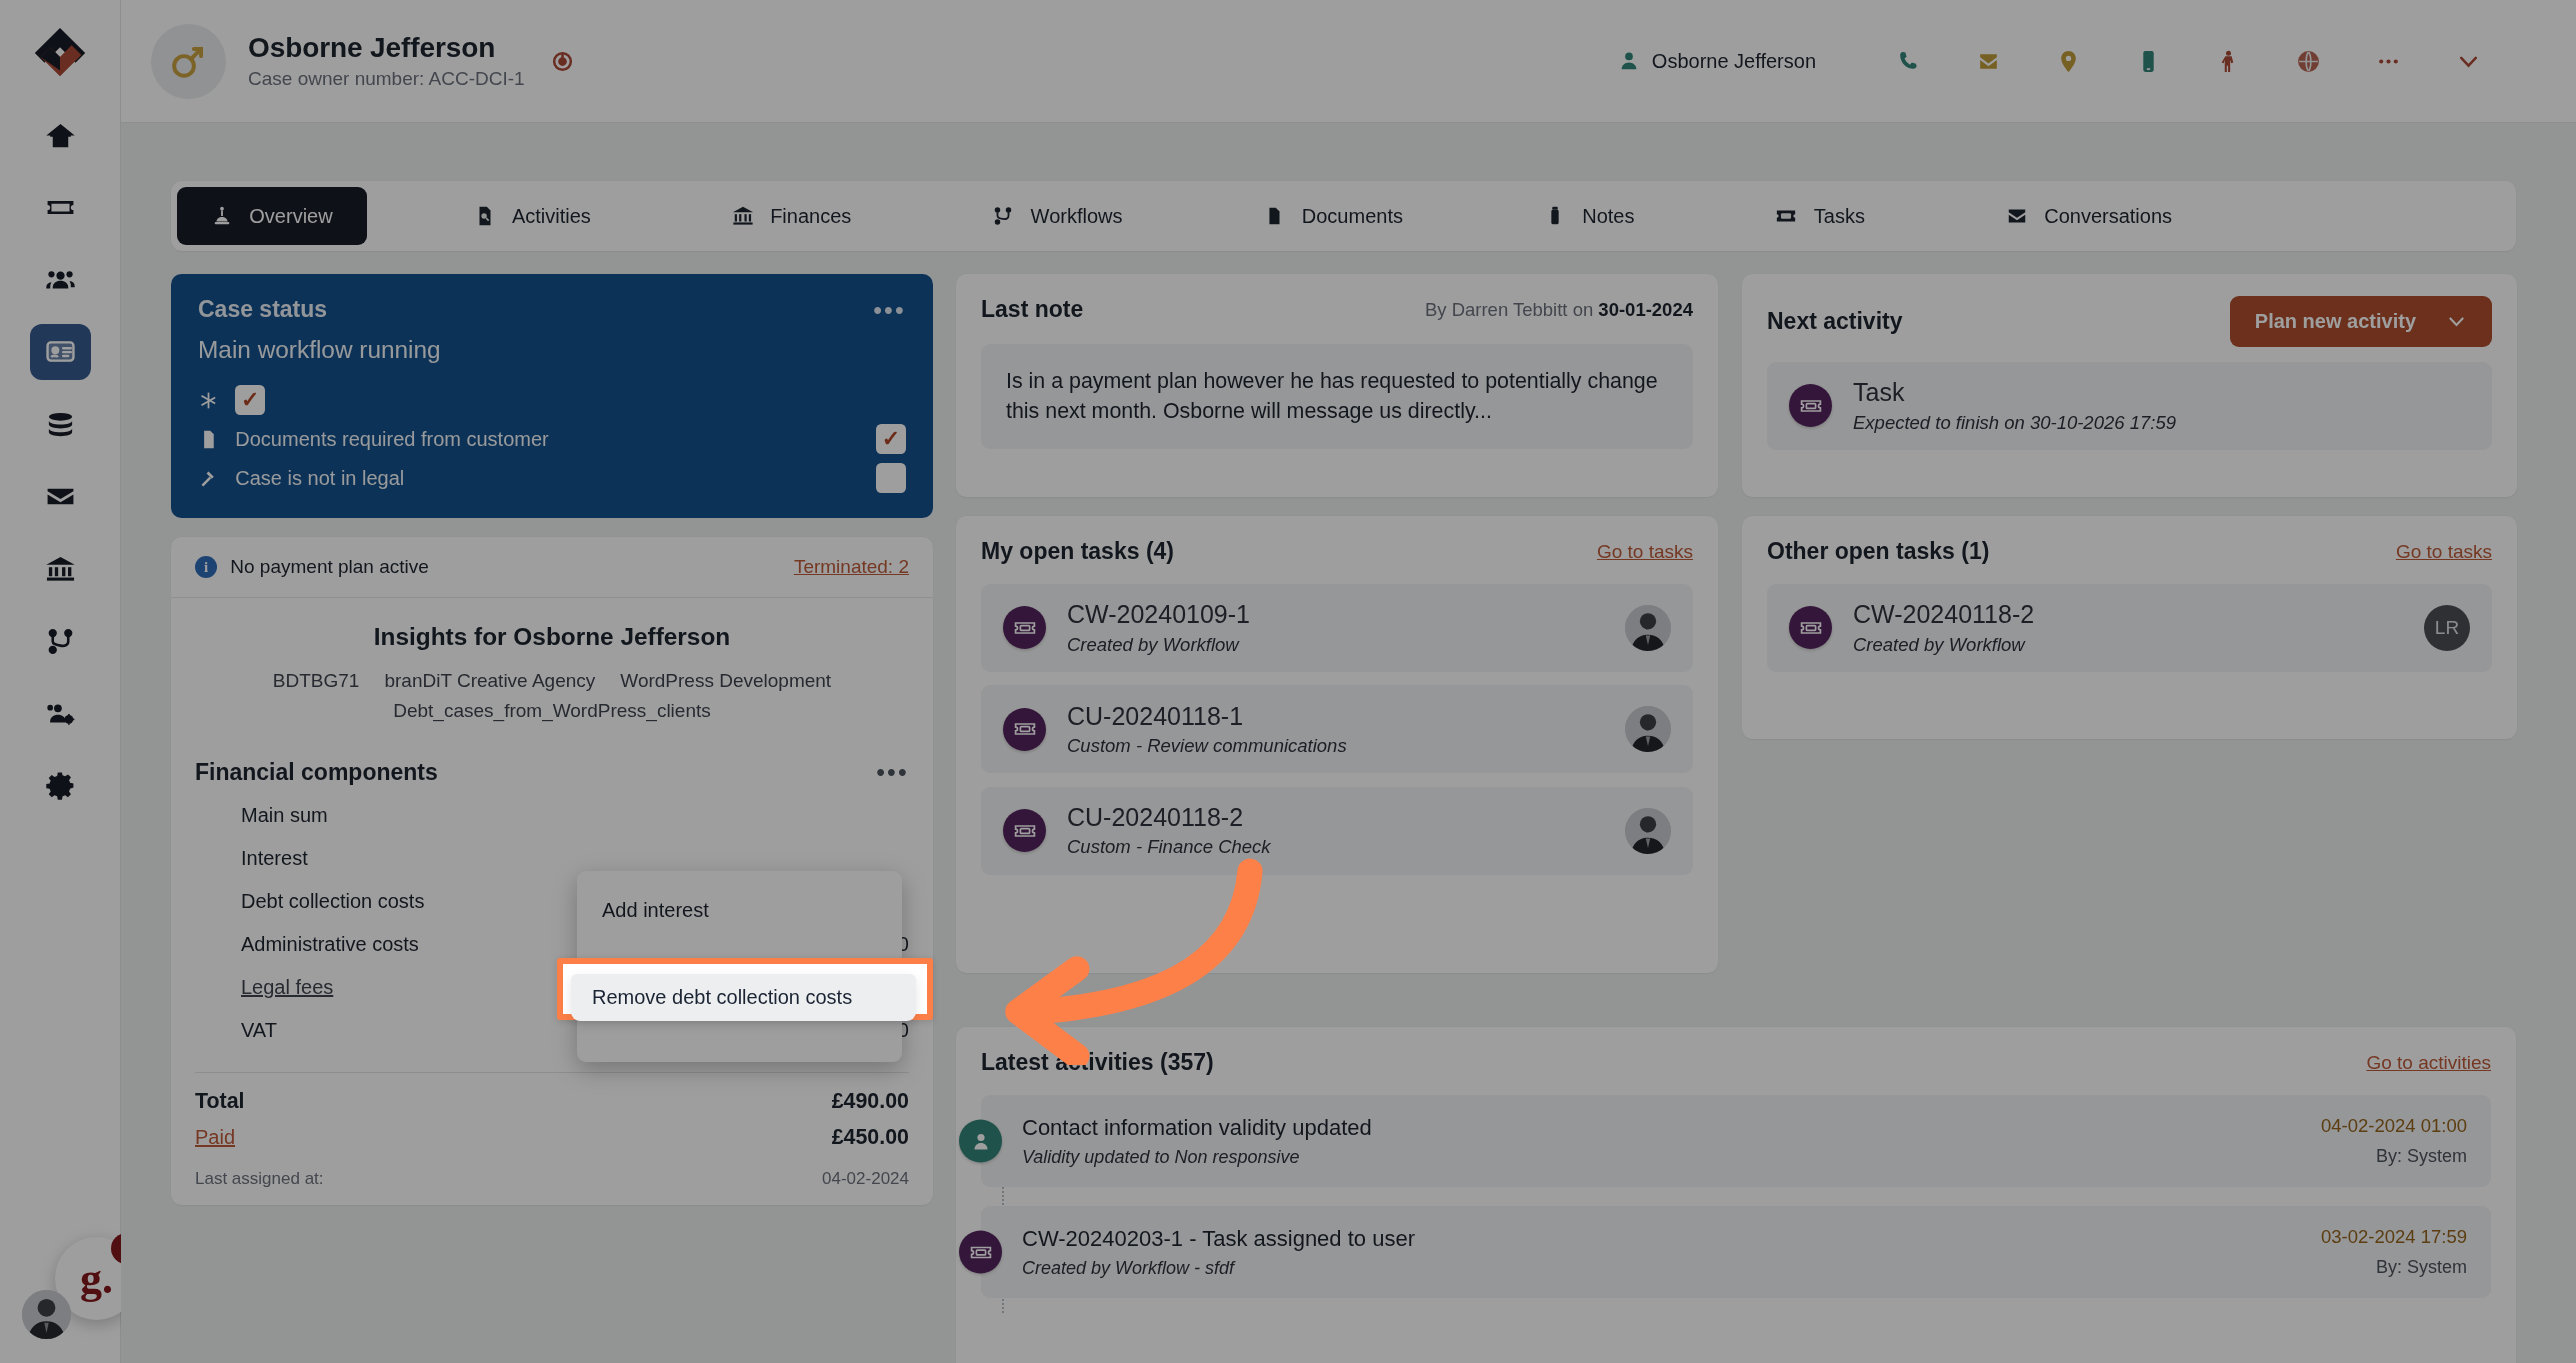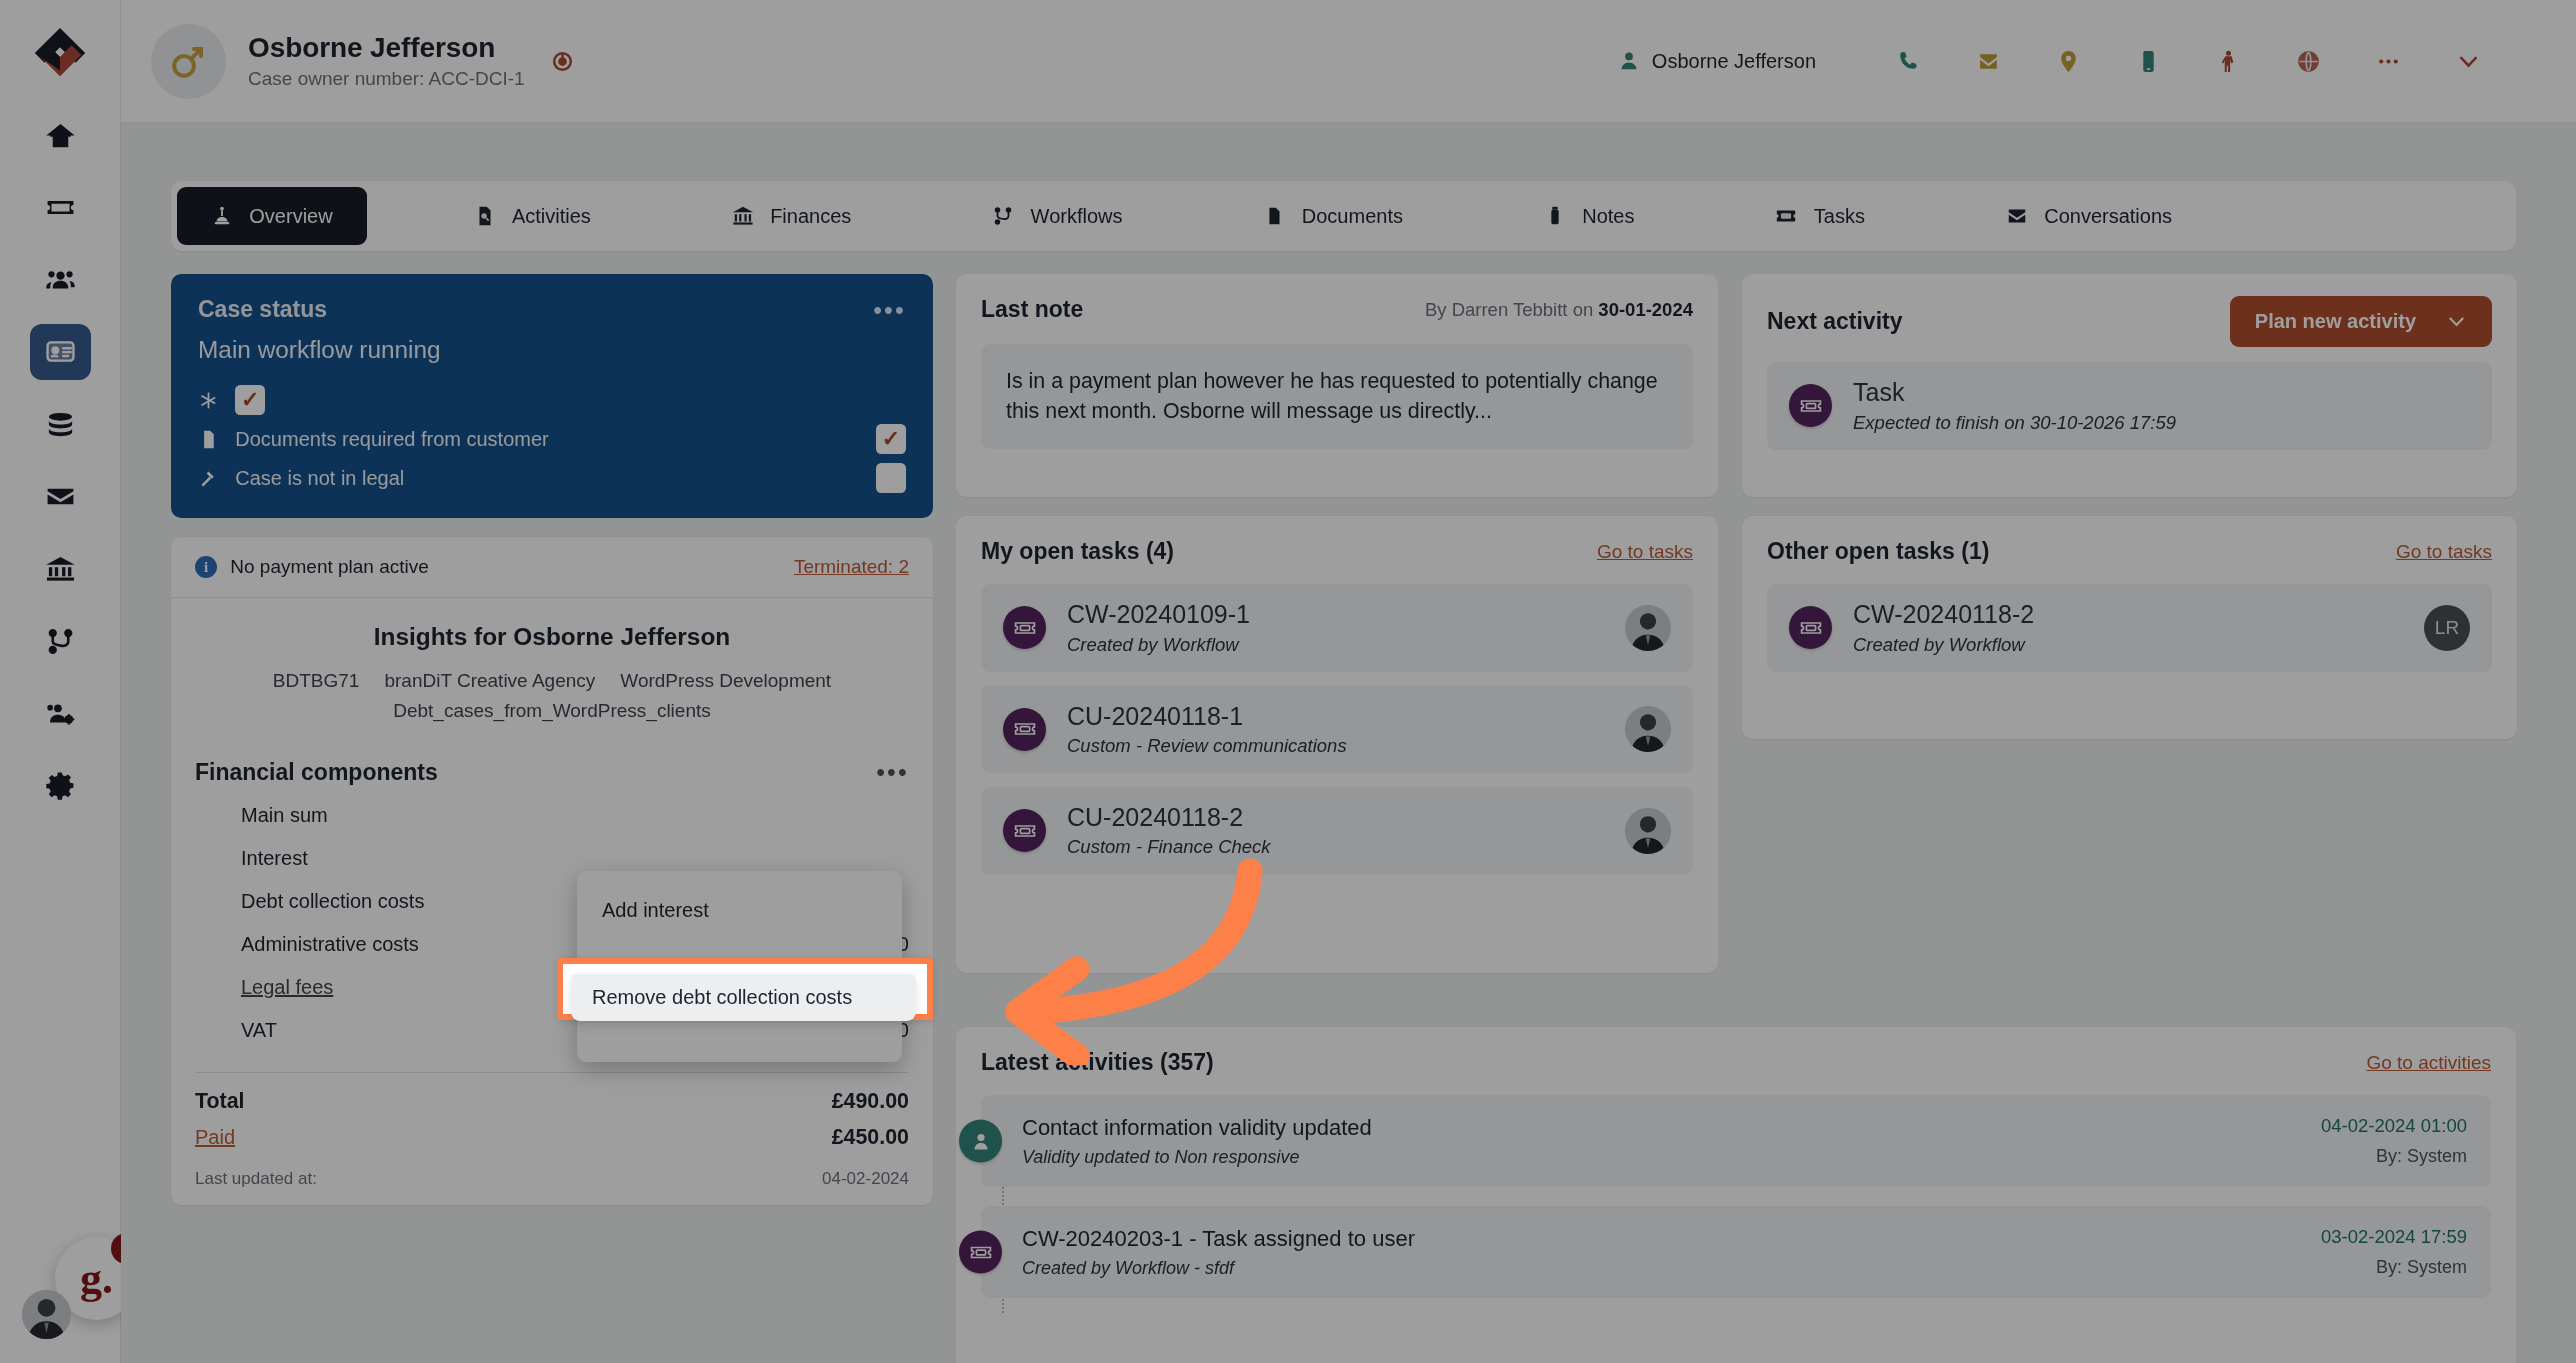--- a/index.html
+++ b/index.html
@@ -199,21 +199,21 @@
     position: absolute; left: -22px; top: 50%; transform: translateY(-50%);
     width: 43px; height: 43px; border-radius: 50%; color: #fff;
     display: flex; align-items: center; justify-content: center;
     box-shadow: 0 1.5px 3px rgba(0,0,0,0.18);
   }
   .act-ico svg { width: 24px; height: 24px; }
   .act-main { flex: 1 1 auto; }
   .act-title { font-size: 22px; color: #1b2433; }
   .act-sub { font-size: 18px; color: #2b3340; font-style: italic; margin-top: 6px; }
   .act-right { text-align: right; }
-  .act-date { font-size: 18.5px; color: #0f766e; }
+  .act-date { font-size: 18.5px; color: #a16207; }
   .act-by { font-size: 18px; color: #4b5360; margin-top: 9px; }
 
   
   .menu {
     position: absolute; left: 577px; top: 871px; width: 325px;
     background: #ffffff; border-radius: 9px; box-shadow: 0 7.4px 25px rgba(0,0,0,0.26);
     padding: 12px 0; overflow: hidden;
   }
   .menu-item { padding: 16.3px 25px; font-size: 20px; color: #1b2433; }
 
@@ -578,21 +578,21 @@
 
           <div class="fin-total">
             <span class="k">Total</span>
             <span class="v">£490.00</span>
           </div>
           <div class="fin-paid">
             <span class="k">Paid</span>
             <span class="v">£450.00</span>
           </div>
           <div class="fin-updated">
-            <span class="k">Last updated at:</span>
+            <span class="k">Last assigned at:</span>
             <span class="v">04-02-2024</span>
           </div>
         </div>
       </div>
 
       <div class="col-mid">
         <div class="panel" style="height:223px">
           <div class="panel-head">
             <div class="panel-title">Last note</div>
             <div class="panel-meta">

